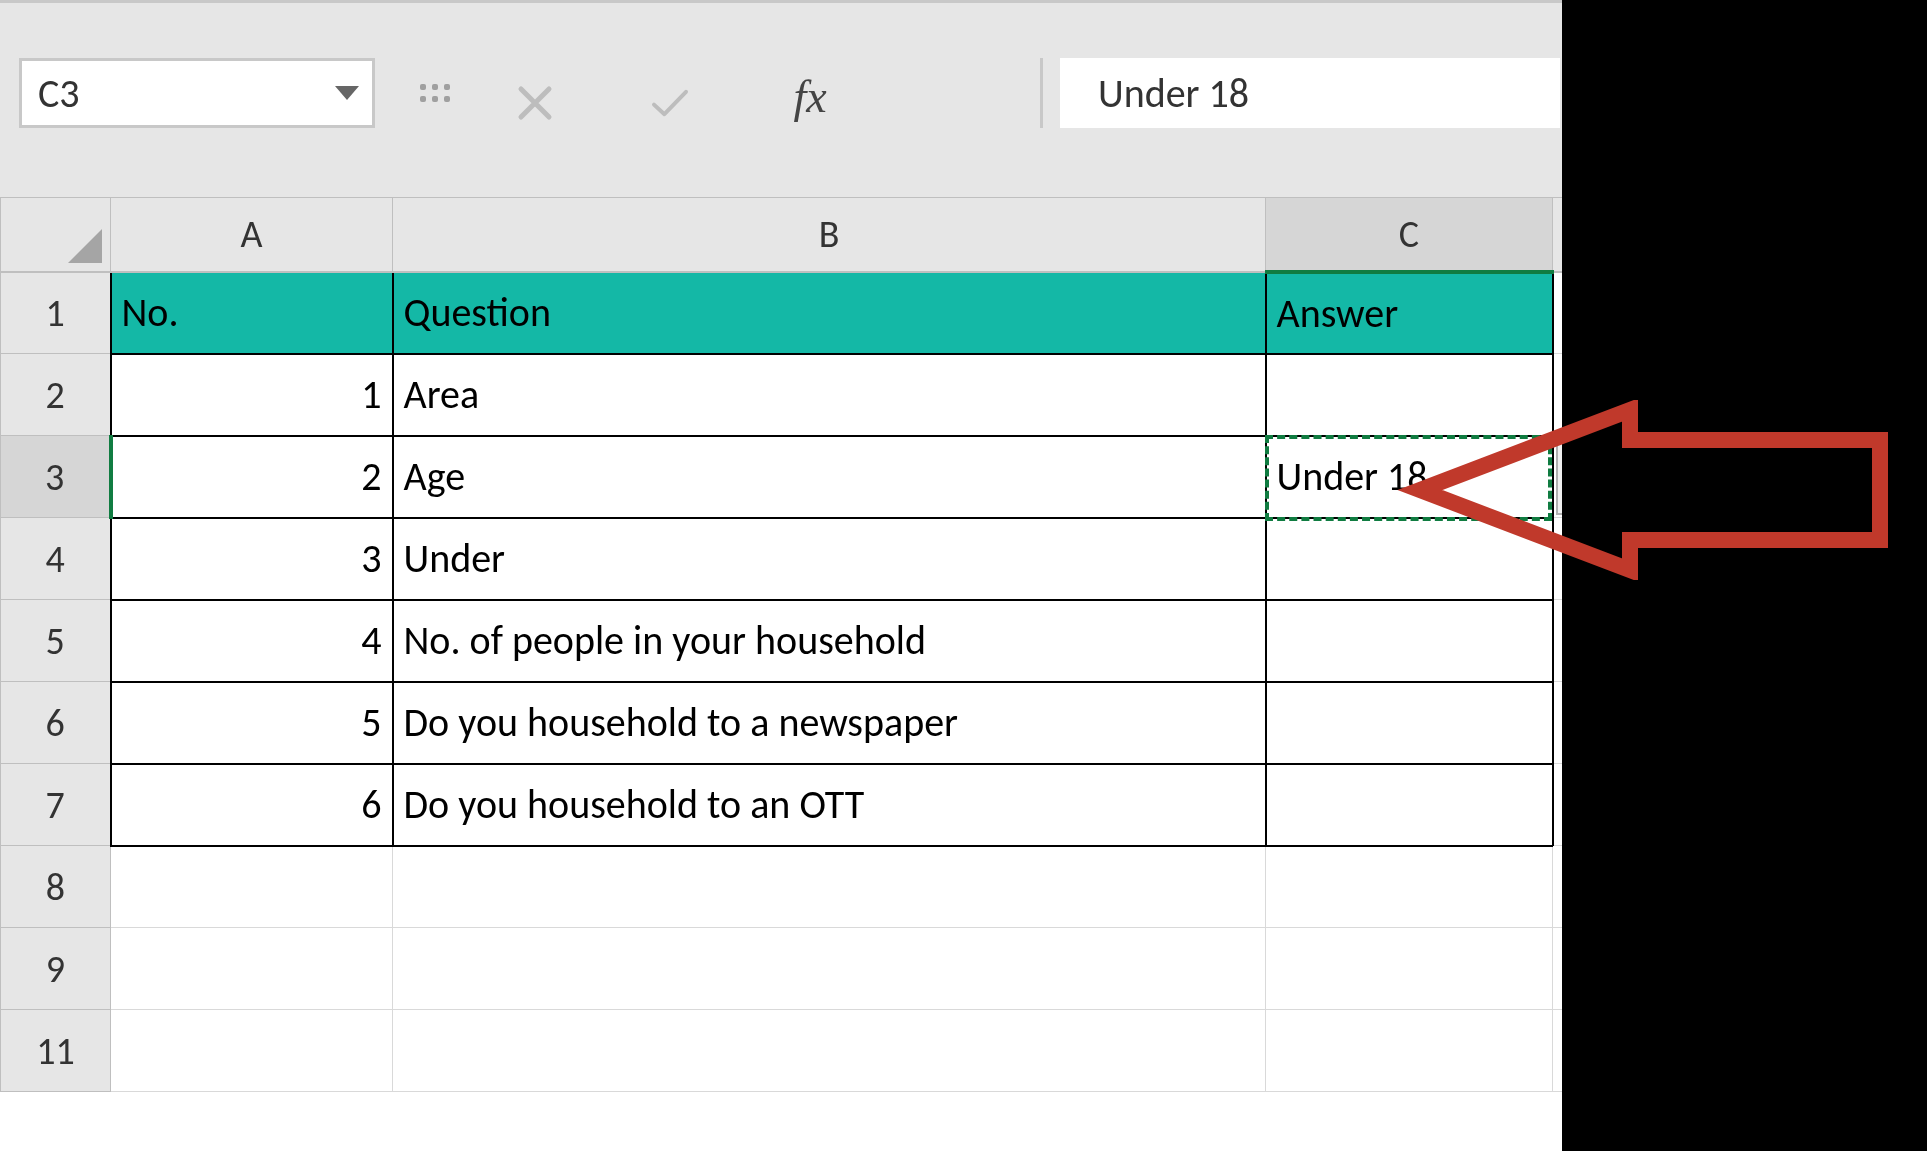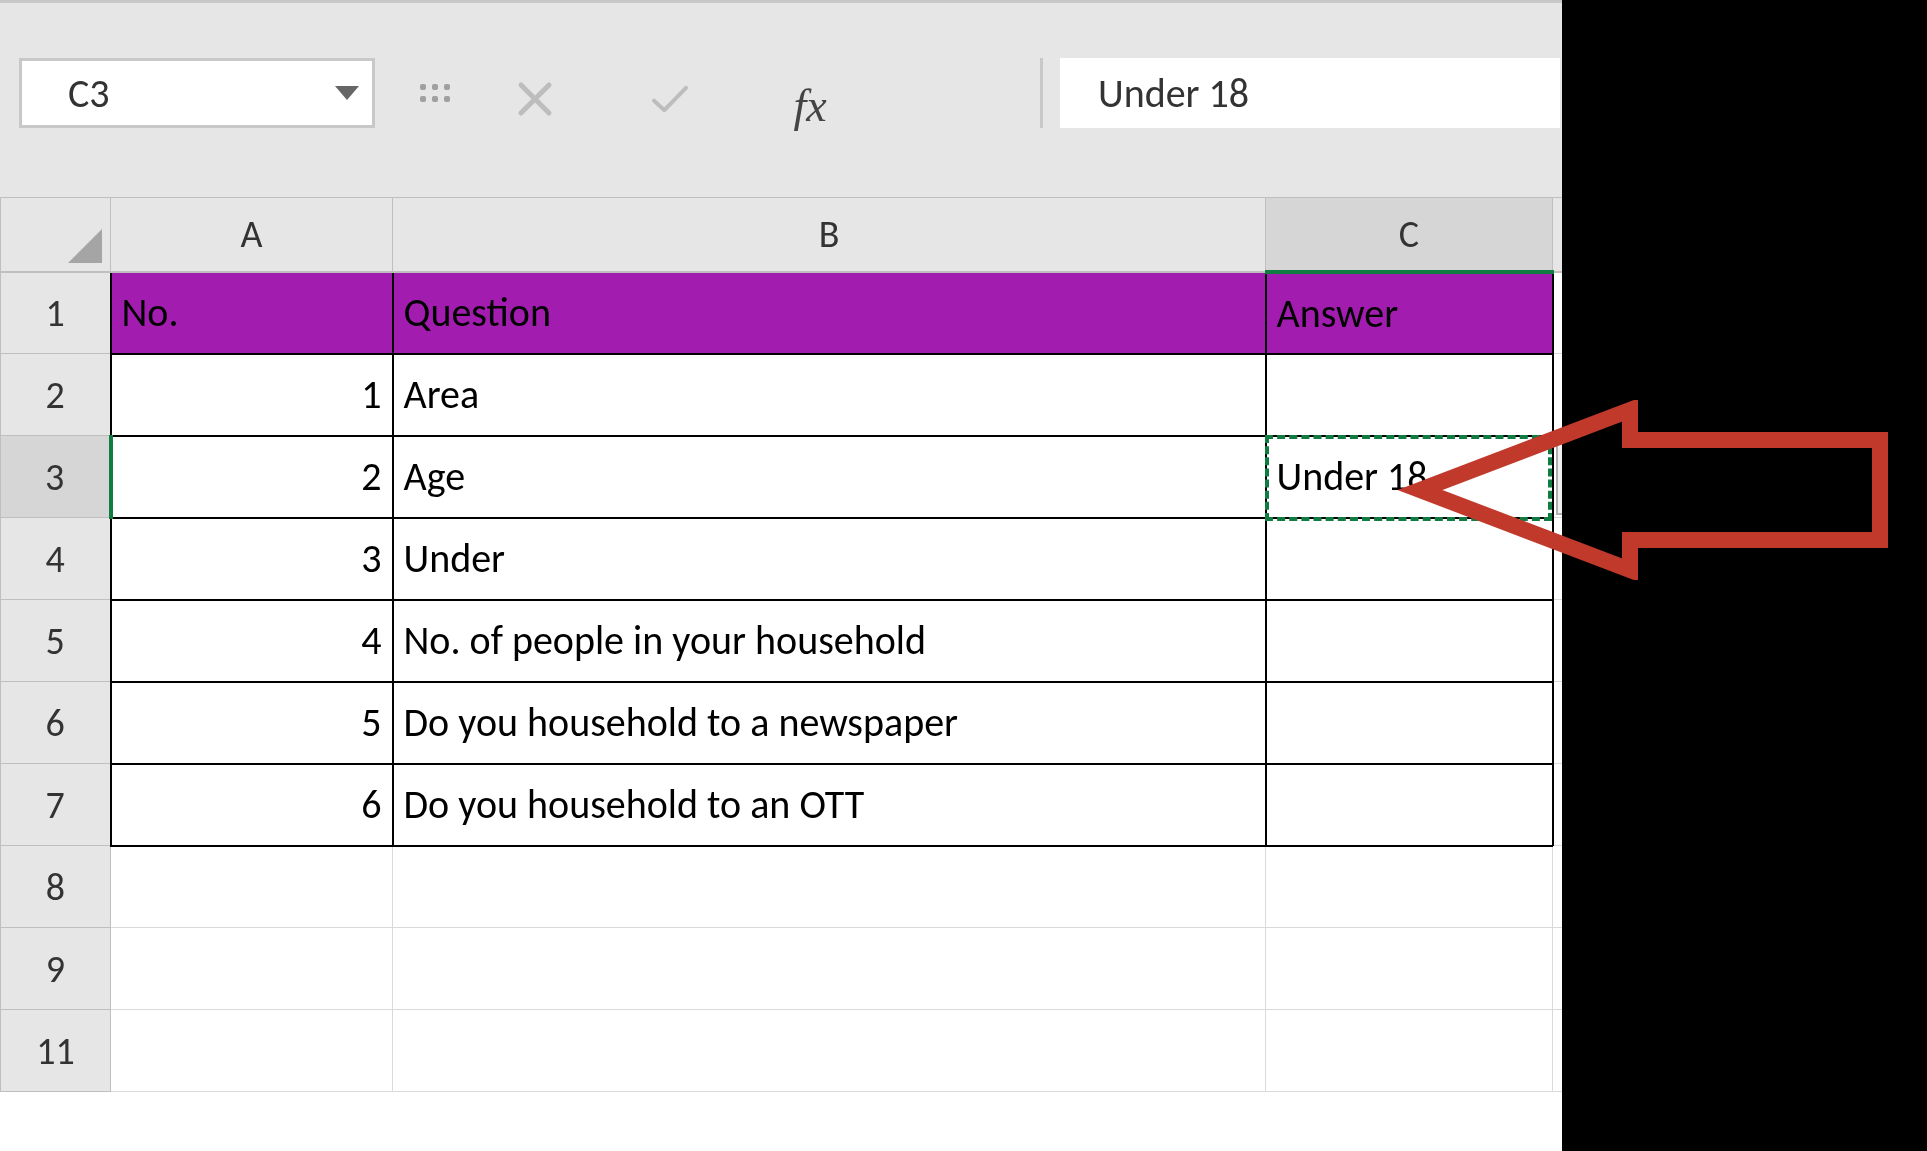--- a/index.html
+++ b/index.html
@@ -30,24 +30,24 @@
     left: 19px;
     top: 55px;
     width: 356px;
     height: 70px;
     background: #fff;
     border: 3px solid #c8c8c8;
     display: flex;
     align-items: center;
   }
   .name-box-text {
+    padding-left: 16px;
     font-size: 40px;
     color: #333;
     flex: 1;
-    margin-left: 46px;
   }
   .name-box-drop {
     width: 50px;
     height: 100%;
     display: flex;
     align-items: center;
     justify-content: center;
   }
   .tri-down {
     width: 0; height: 0;
@@ -71,25 +71,25 @@
     flex-wrap: wrap;
     align-content: center;
     justify-content: center;
     gap: 6px 6px;
   }
   .grip span {
     width: 6px; height: 6px; background: #a0a0a0; border-radius: 2px;
   }
   .fb-btn {
     position: absolute;
-    top: 76px;
+    top: 60px;
     width: 80px;
     height: 60px;
     display: flex;
-    align-items: flex-start;
+    align-items: flex-end;
     justify-content: center;
     color: #bdbdbd;
   }
   .fb-cancel { left: 495px; }
   .fb-enter  { left: 630px; }
   .fb-fx     { left: 770px; color: #444; }
   .fb-cancel svg, .fb-enter svg { width: 40px; height: 40px; }
   .fx-label {
     font-family: "Times New Roman", serif;
     font-style: italic;
@@ -190,21 +190,21 @@
     vertical-align: middle;
     position: relative;
   }
   
   td.tb { border: 2.5px solid #000; }
   td.bl { border-left: 2.5px solid #000; }
   td.br { border-right: 2.5px solid #000; }
   td.bt { border-top: 2.5px solid #000; }
   td.bb { border-bottom: 2.5px solid #000; }
 
-  td.hdrcell { background: #a21caf; }
+  td.hdrcell { background: #14b8a6; }
   td.num { text-align: right; }
 
   
   .active-cell {
     position: absolute;
     border: 4px dashed #107c41;
     pointer-events: none;
     box-sizing: border-box;
     animation: ants 0.8s linear infinite;
   }

